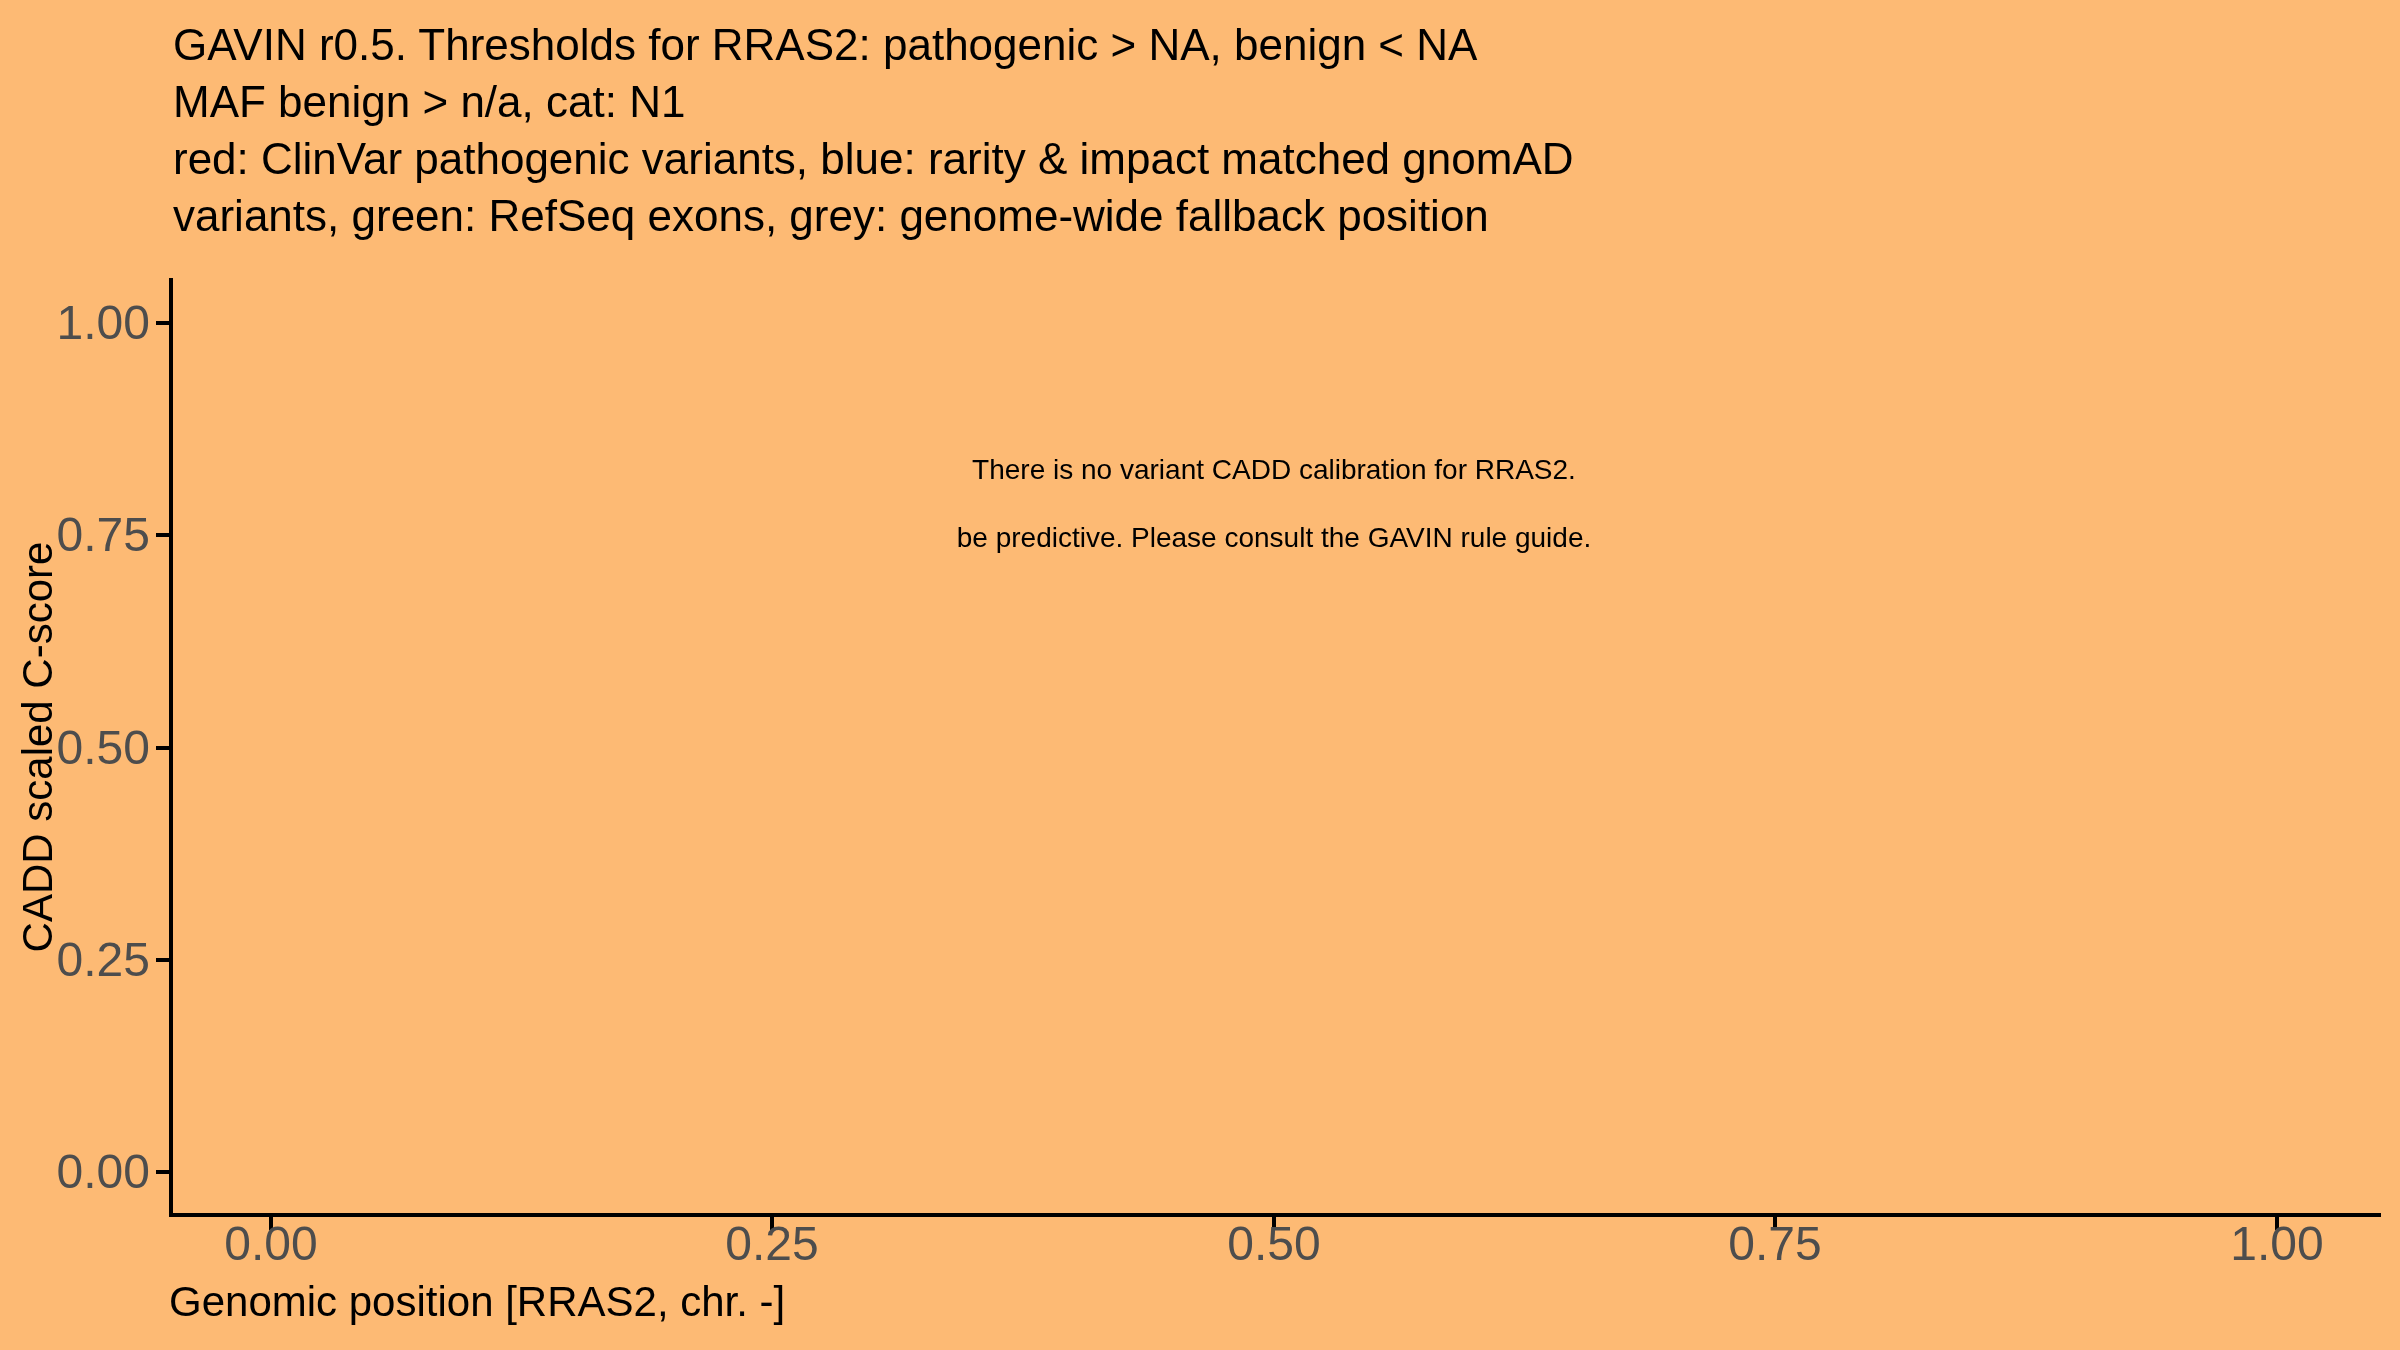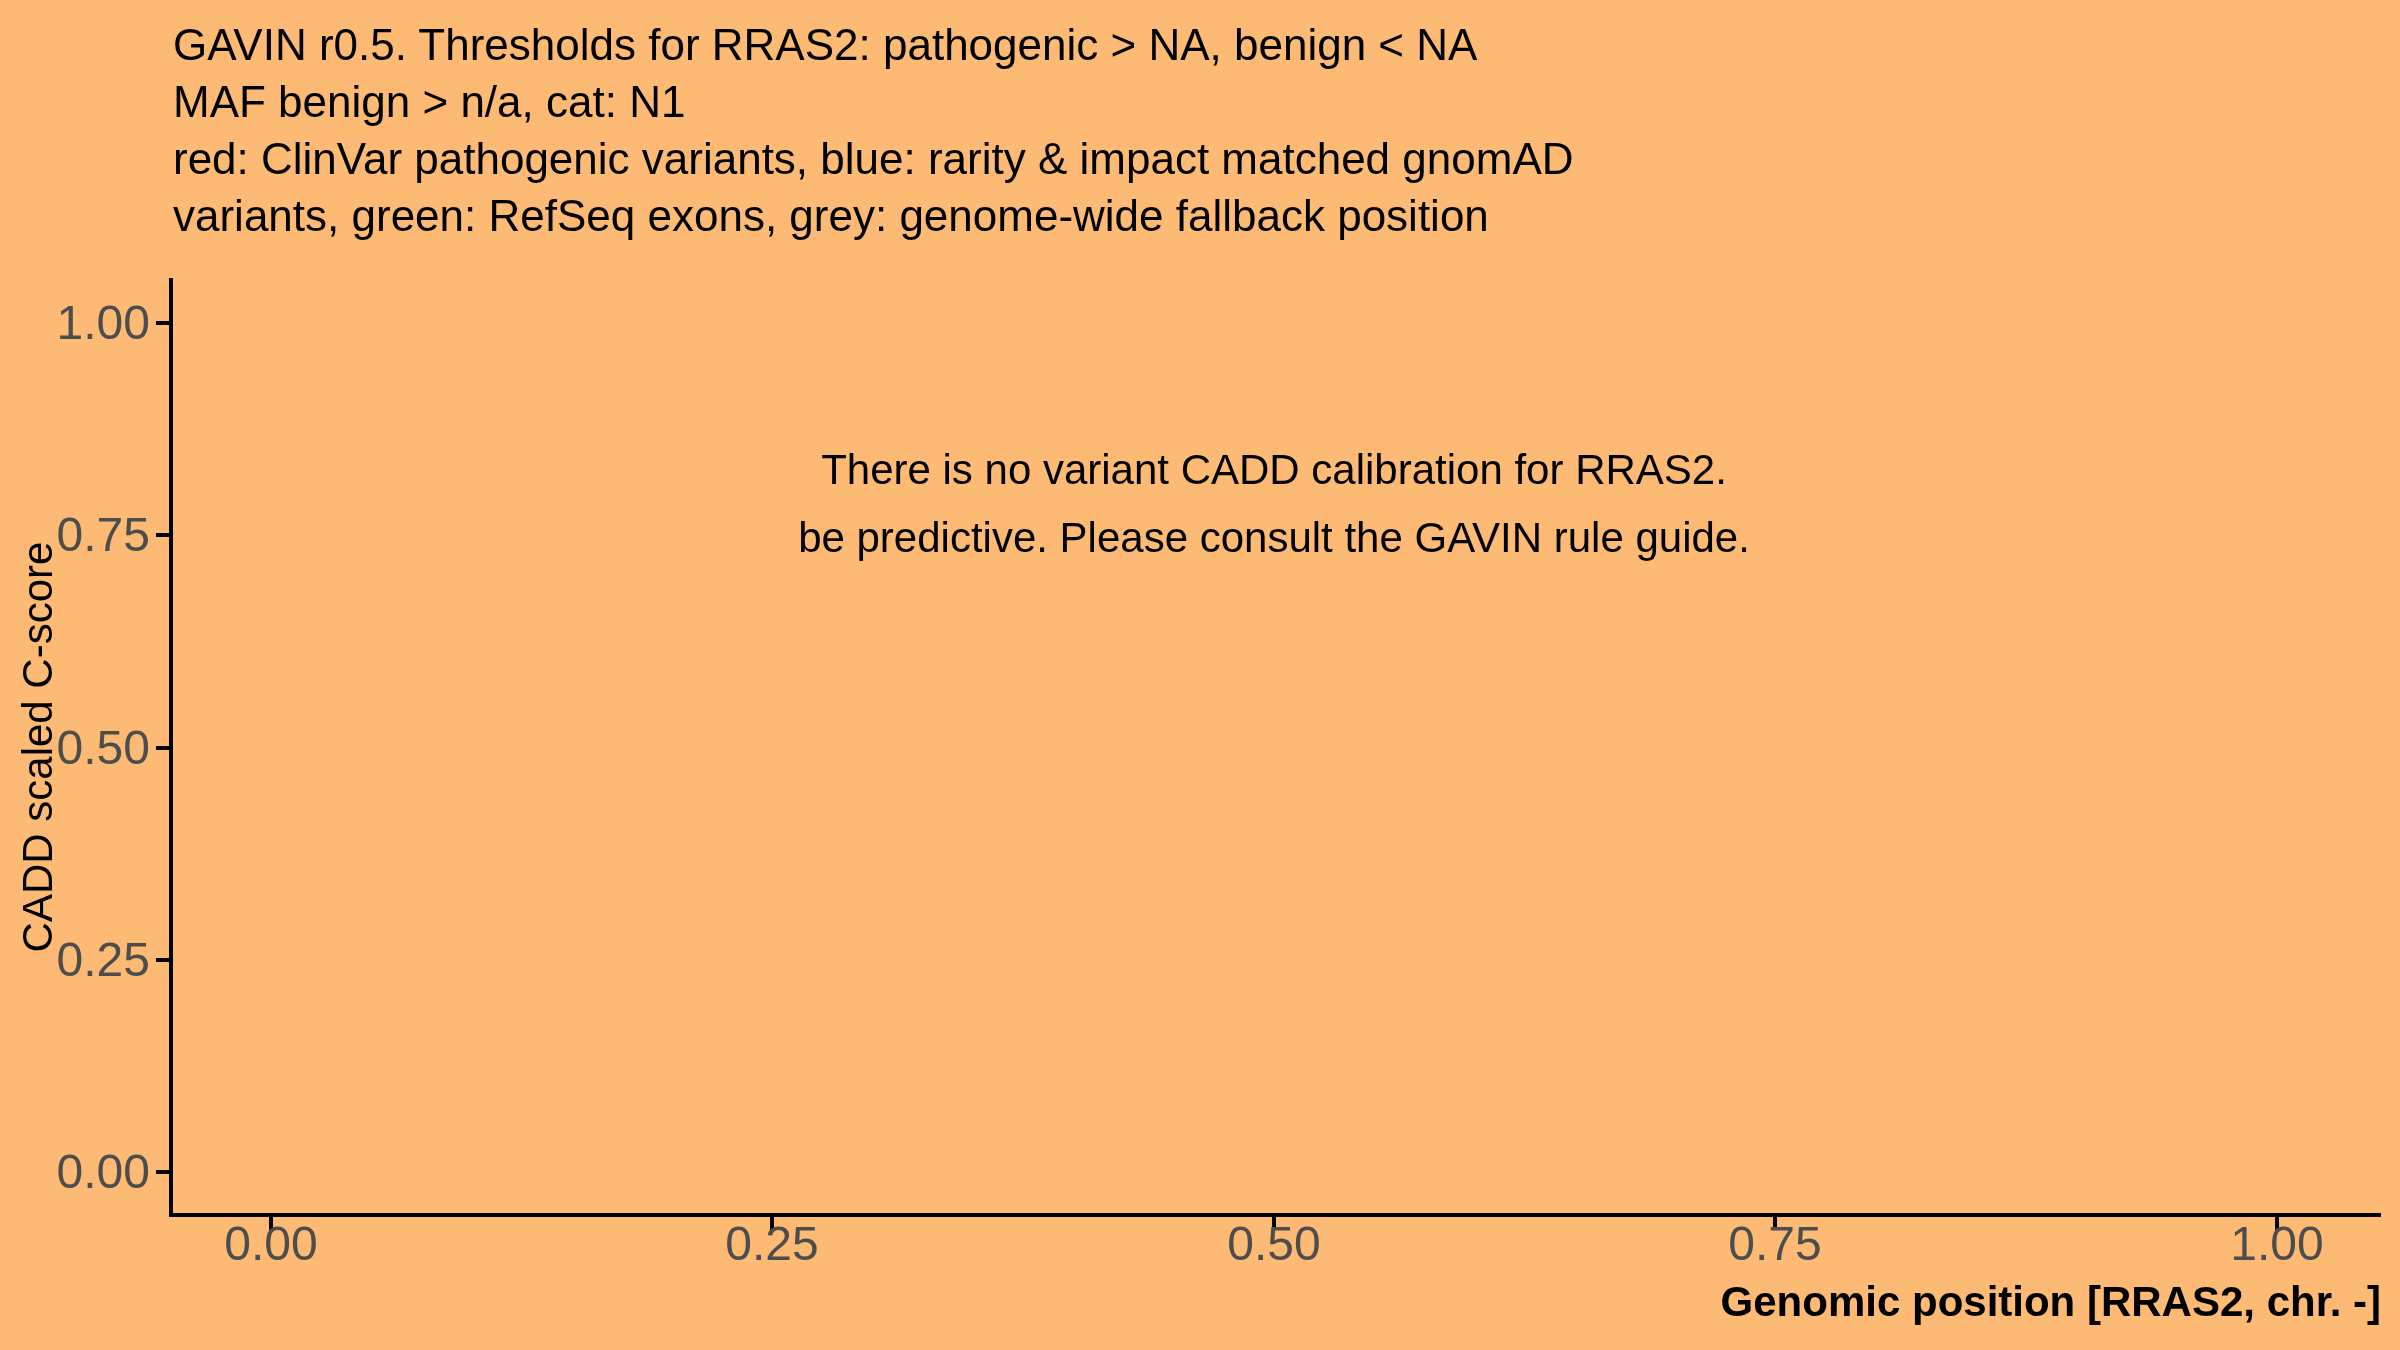--- a/index.html
+++ b/index.html
@@ -66,34 +66,33 @@
   .axis-title {
     position: absolute;
     font-size: 42px;
     color: #000000;
     white-space: nowrap;
   }
   .axis-title.x {
     left: 169px;
     width: 2212px;
     top: 1278px;
-    text-align: right;
-    font-weight: bold;
+    text-align: left;
   }
   .axis-title.y {
     left: 38px;
     top: 747px;
     transform: translate(-50%, -50%) rotate(-90deg);
   }
   .annotation {
     position: absolute;
     left: 574px;
     width: 1400px;
     top: 436px;
-    font-size: 42px;
+    font-size: 28px;
     line-height: 68px;
     color: #000000;
     text-align: center;
   }
   
   .xt0 { left: 269px; } .xtl0 { left: 191px; }
   .xt1 { left: 770px; } .xtl1 { left: 692px; }
   .xt2 { left: 1272px; } .xtl2 { left: 1194px; }
   .xt3 { left: 1773px; } .xtl3 { left: 1695px; }
   .xt4 { left: 2275px; } .xtl4 { left: 2197px; }

